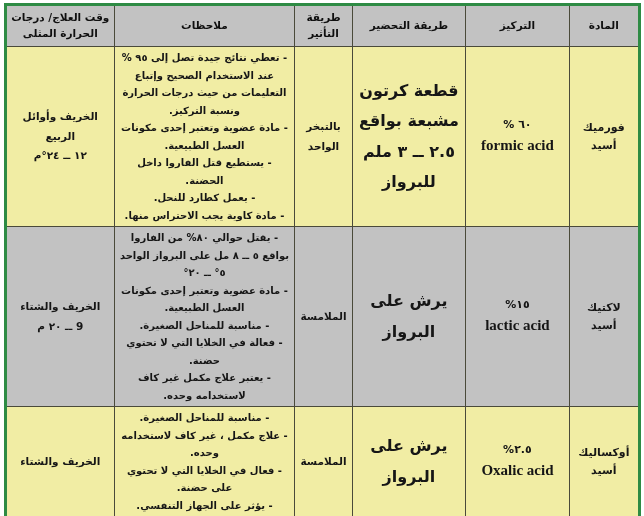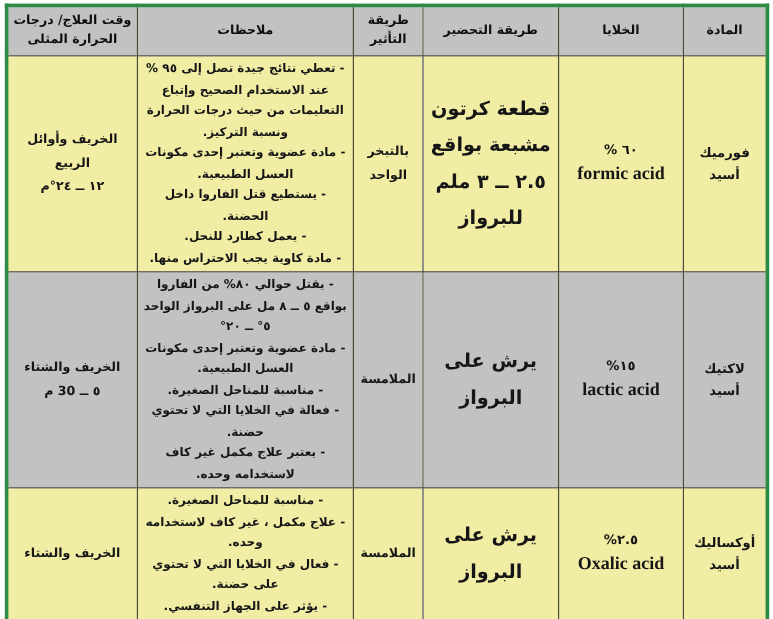--- a/index.html
+++ b/index.html
@@ -54,21 +54,21 @@
       <col style="width:70px">
       <col style="width:103px">
       <col style="width:113px">
       <col style="width:57px">
       <col style="width:180px">
       <col style="width:108px">
     </colgroup>
     <thead>
       <tr>
         <th>المادة</th>
-        <th>الخلايا</th>
+        <th>التركيز</th>
         <th>طريقة التحضير</th>
         <th>طريقة التأثير</th>
         <th>ملاحظات</th>
         <th>وقت العلاج/ درجات الحرارة المثلى</th>
       </tr>
     </thead>
     <tbody>
 
       <tr class="bg-yellow r-formic">
         <td class="c-material">فورميك أسيد</td>
@@ -101,21 +101,21 @@
         <td class="c-effect">الملامسة</td>
         <td class="c-notes">
           <div class="note-line">- يقتل حوالي ٨٠% من الفاروا بواقع ٥ ــ ٨ مل على البرواز الواحد ٥° ــ ٢٠°</div>
           <div class="note-line">- مادة عضوية وتعتبر إحدى مكونات العسل الطبيعية.</div>
           <div class="note-line">- مناسبة للمناحل الصغيرة.</div>
           <div class="note-line">- فعالة في الخلايا التي لا تحتوي حضنة.</div>
           <div class="note-line">- يعتبر علاج مكمل غير كاف لاستخدامه وحده.</div>
         </td>
         <td class="c-time">
           <div>الخريف والشتاء</div>
-          <div>٥ ــ 30 م</div>
+          <div>9 ــ ٢٠ م</div>
         </td>
       </tr>
 
       <tr class="bg-yellow r-oxalic">
         <td class="c-material">أوكساليك أسيد</td>
         <td class="c-conc">
           <div>٢.٥%</div>
           <div class="en-name">Oxalic acid</div>
         </td>
         <td class="c-prep">يرش على البرواز</td>

